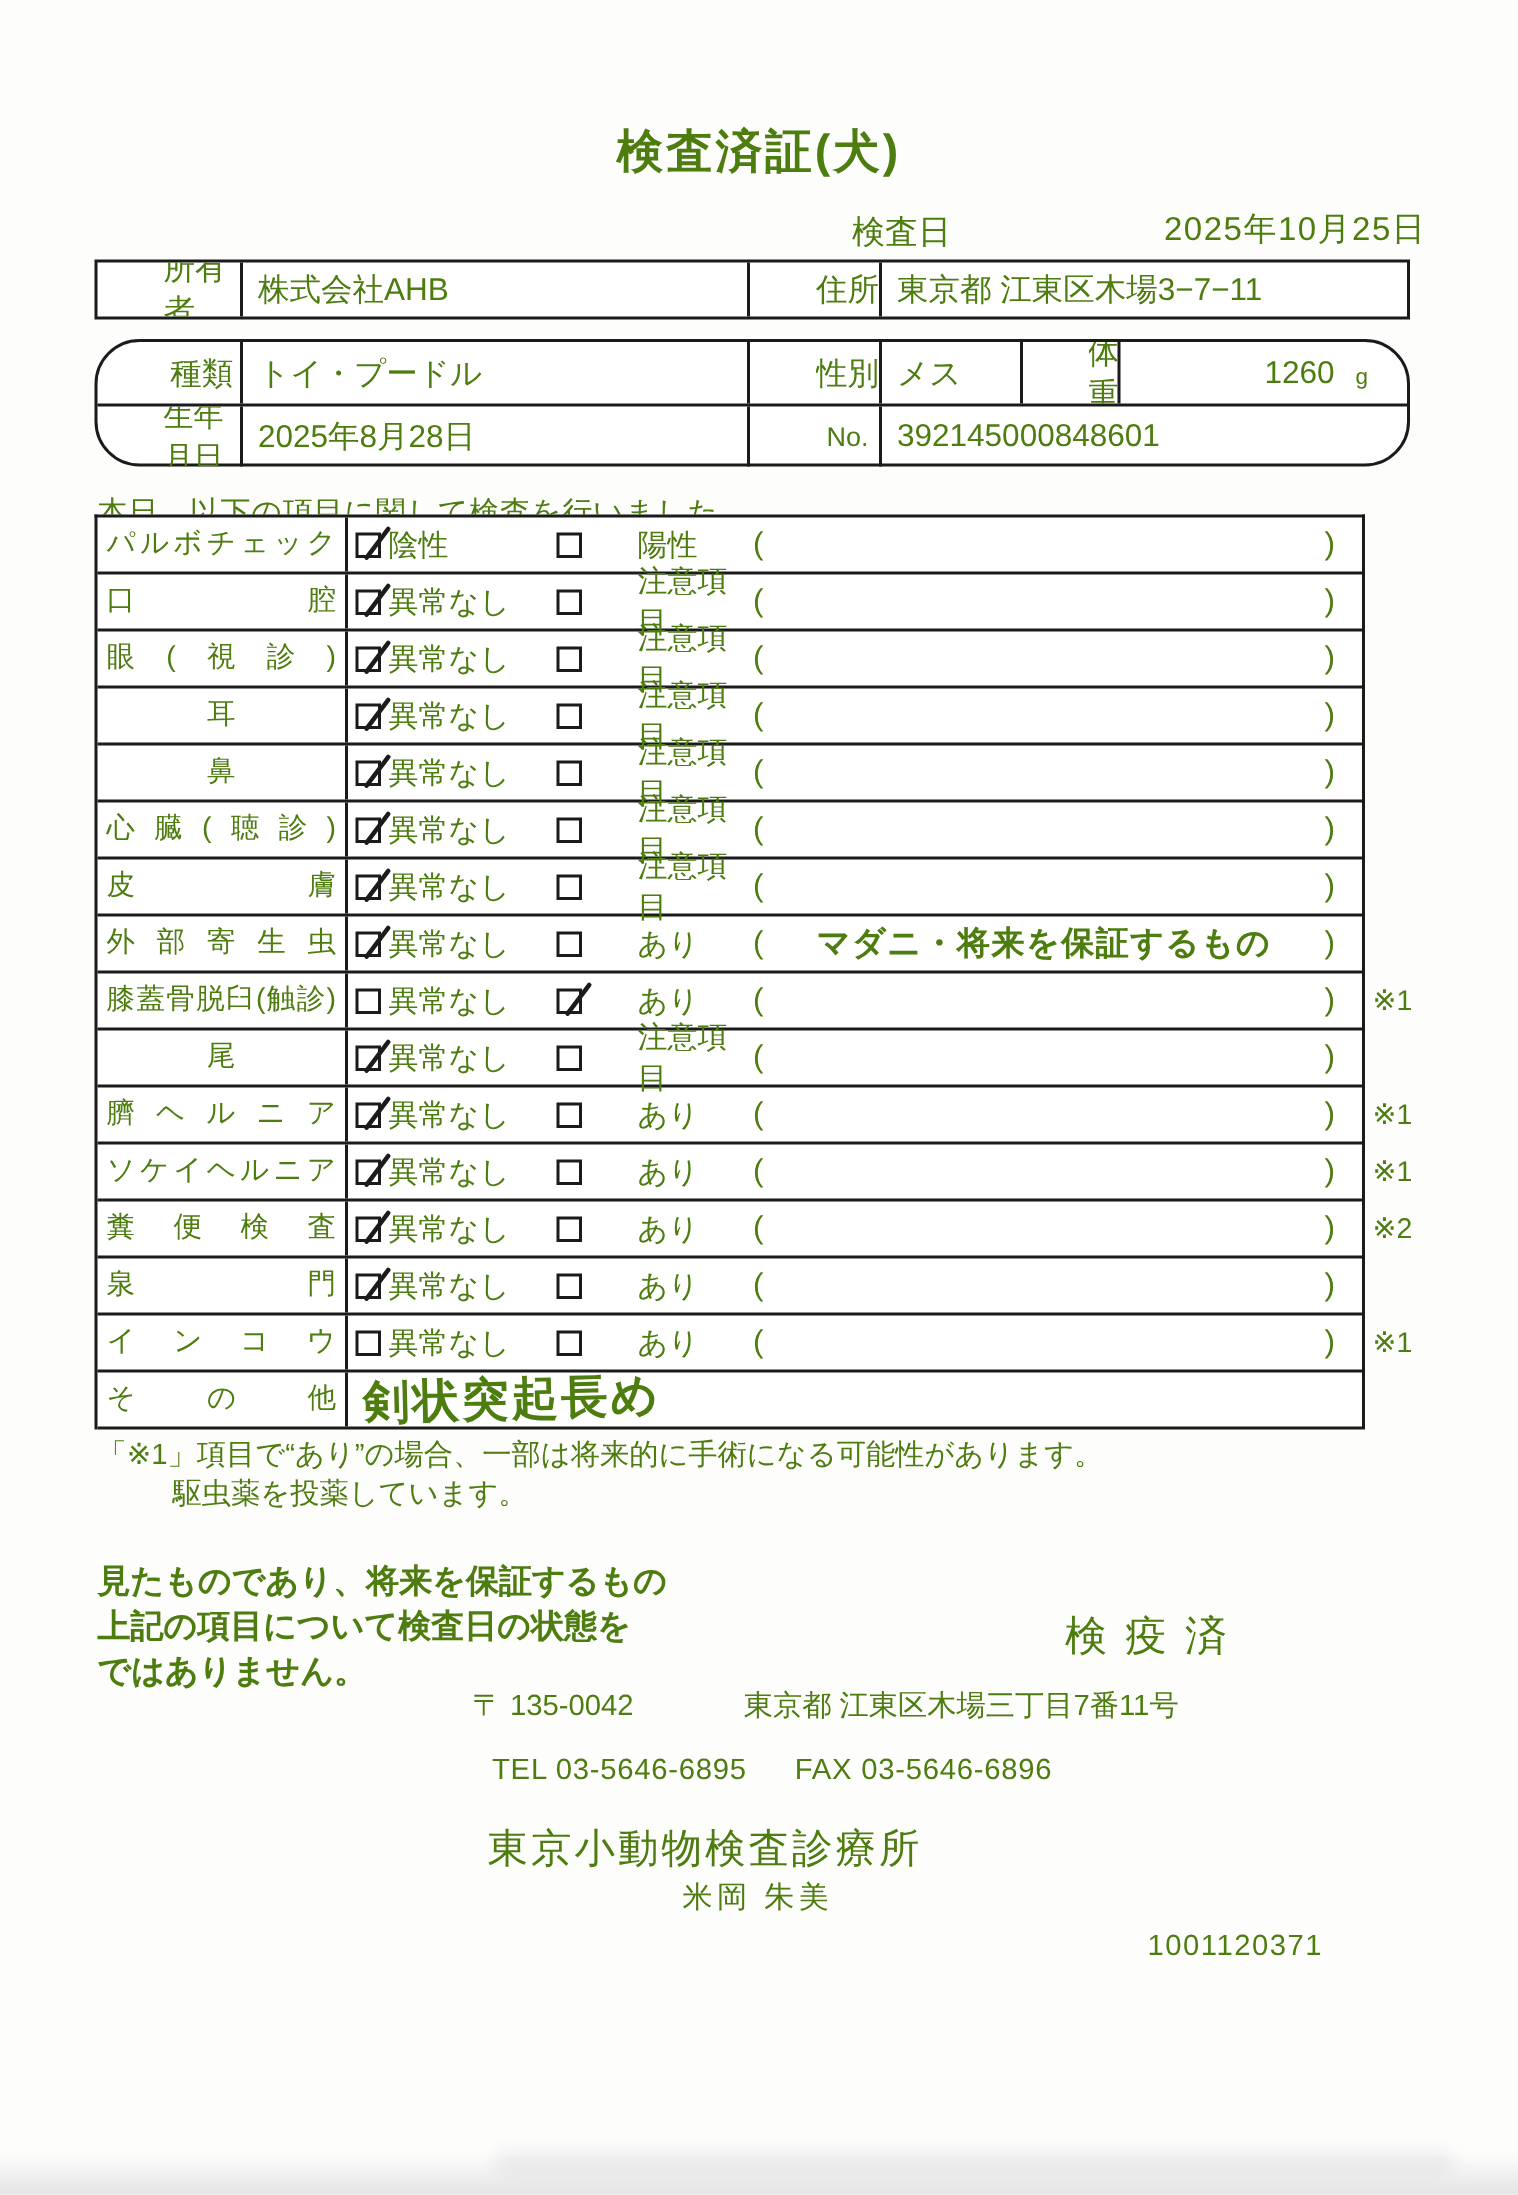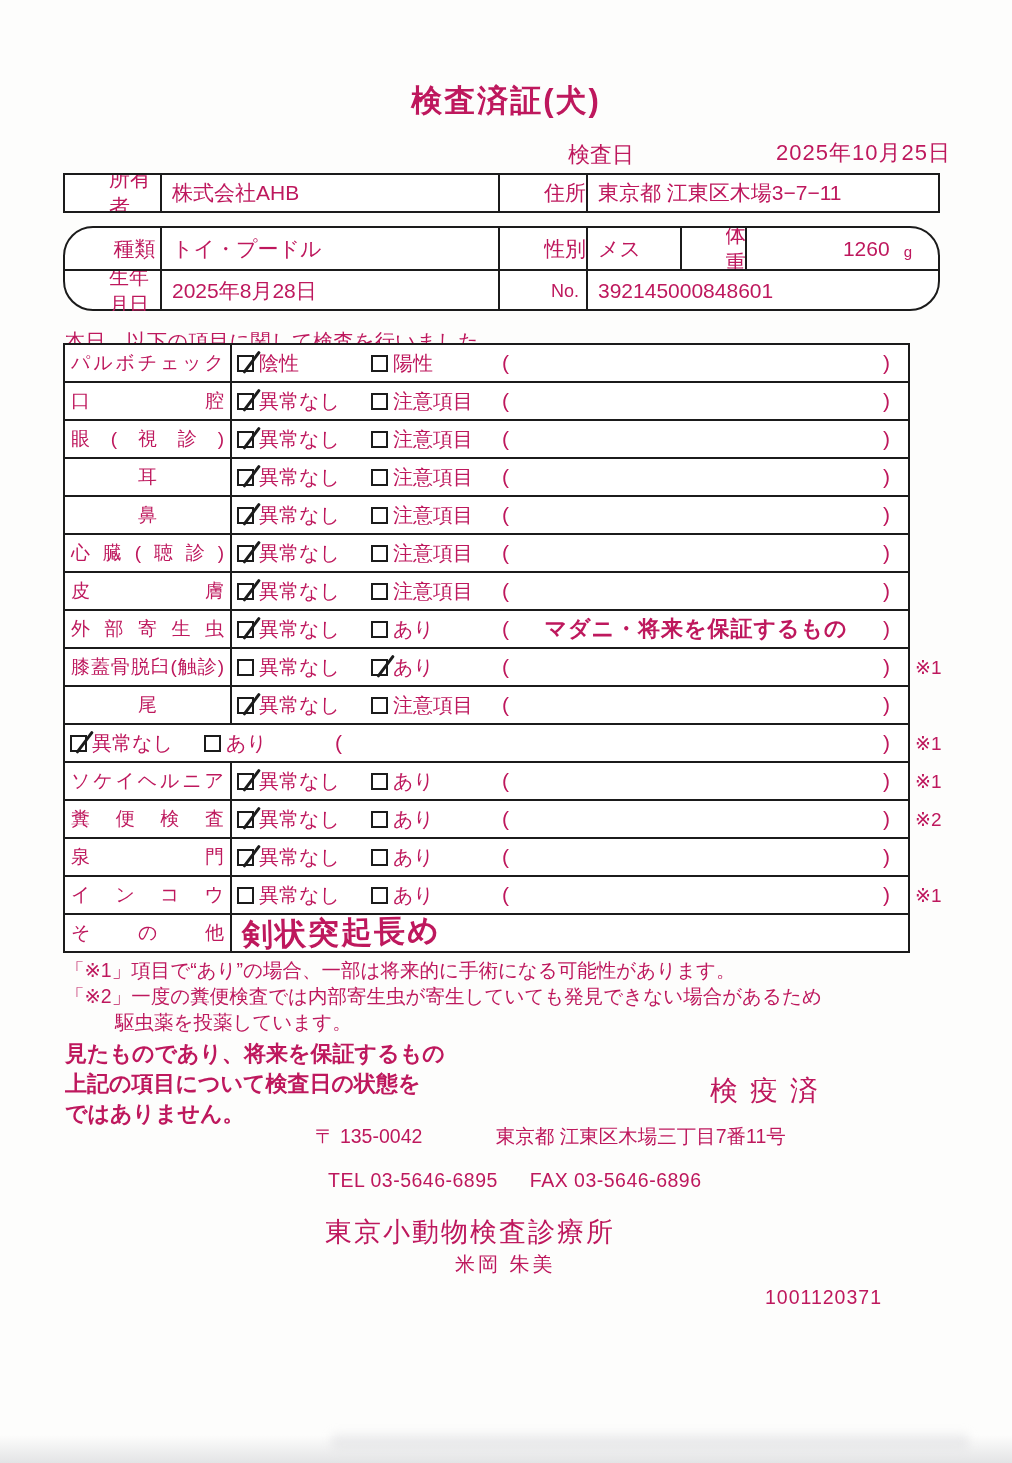--- a/index.html
+++ b/index.html
@@ -1,18 +1,18 @@
 <!DOCTYPE html>
 <html><head>
 <meta charset="utf-8">
 <style>
   html,body{margin:0;padding:0;background:#e8e8e8;}
   .page{
     position:relative; width:1012px; height:1463px; margin:0 auto;
-    background:#fdfdfc; color:#be185d; overflow:hidden;
+    background:#fdfdfc; color:#4d7c0f; overflow:hidden;
     font-family:"Liberation Sans","DejaVu Sans",sans-serif;
   }
   
   .title{position:absolute;top:80px;left:0;width:100%;text-align:center;
     font-size:31px;font-weight:600;letter-spacing:2px;}
   .date-label{position:absolute;top:140px;left:568px;font-size:22px;}
   .date-value{position:absolute;top:138px;left:776px;font-size:22px;letter-spacing:1px;}
 
   
   .info-table{position:absolute;left:63px;width:877px;border:2px solid #1b1b1b;box-sizing:border-box;background:#fff;}
@@ -38,21 +38,21 @@
   .exam-table{position:absolute;top:343px;left:63px;width:847px;
     border:2px solid #1b1b1b;border-bottom:none;box-sizing:border-box;background:#fff;}
   .exam-row{position:relative;display:flex;height:36px;border-bottom:2px solid #1b1b1b;}
   .exam-label{width:153px;padding:0 6px;border-right:2px solid #1b1b1b;
     font-size:19px;line-height:35px;flex:none;overflow:hidden;}
   .exam-label.justify{text-align:justify;text-align-last:justify;}
   .exam-label.center{text-align:center;}
   .exam-content{flex:1;display:flex;align-items:center;font-size:20px;min-width:0;}
   .opt{display:flex;align-items:center;flex:none;}
   .opt1{width:139px;padding-left:5px;box-sizing:border-box;}
-  .opt2{width:131px;}
+  .opt2{width:131px;gap:32px;}
   .cb{width:13px;height:13px;border:2px solid #1b1b1b;margin-right:5px;position:relative;flex:none;}
   .cb.checked::after{content:'';position:absolute;left:3px;bottom:-3px;width:3px;height:27px;
     background:#1b1b1b;transform:rotate(37deg);transform-origin:50% 100%;border-radius:2px;}
   .paren{flex:1;display:flex;justify-content:space-between;align-items:center;
     padding-right:18px;font-size:21px;min-width:0;}
   .paren-text{font-size:22px;font-weight:600;letter-spacing:1px;white-space:nowrap;}
   .note{position:absolute;left:calc(100% + 7px);top:7px;font-size:19px;white-space:nowrap;}
   .handwriting{font-size:31px;font-weight:bold;letter-spacing:2px;margin-left:10px;
     transform:rotate(-1.5deg);white-space:nowrap;position:relative;z-index:2;}
 
@@ -294,20 +294,21 @@
             <span>注意項目</span>
           </span>
           <span class="paren">
             <span>(</span>
             <span class="paren-text"></span>
             <span>)</span>
           </span>
         </div>
       </div>
       <div class="exam-row">
+        <div class="exam-label justify">臍ヘルニア</div>
         <div class="exam-content">
           <span class="opt opt1">
             <span class="cb checked"></span>
             <span>異常なし</span>
           </span>
           <span class="opt opt2">
             <span class="cb"></span>
             <span>あり</span>
           </span>
           <span class="paren">
@@ -396,21 +397,20 @@
       <div class="exam-row">
         <div class="exam-label justify">その他</div>
         <div class="exam-content">
           <div class="handwriting">剣状突起長め</div>
         </div>
       </div>
     </div>
 
   <div class="notes">
     <div>「※1」項目で“あり”の場合、一部は将来的に手術になる可能性があります。</div>
-    <div>「※2」一度の糞便検査では内部寄生虫が寄生していても発見できない場合があるため</div>
     <div class="indent">駆虫薬を投薬しています。</div>
   </div>
 
   <div class="statement">
     <div>見たものであり、将来を保証するもの</div>
     <div>上記の項目について検査日の状態を</div>
     <div>ではありません。</div>
   </div>
 
   <div class="stamp">検疫済</div>

